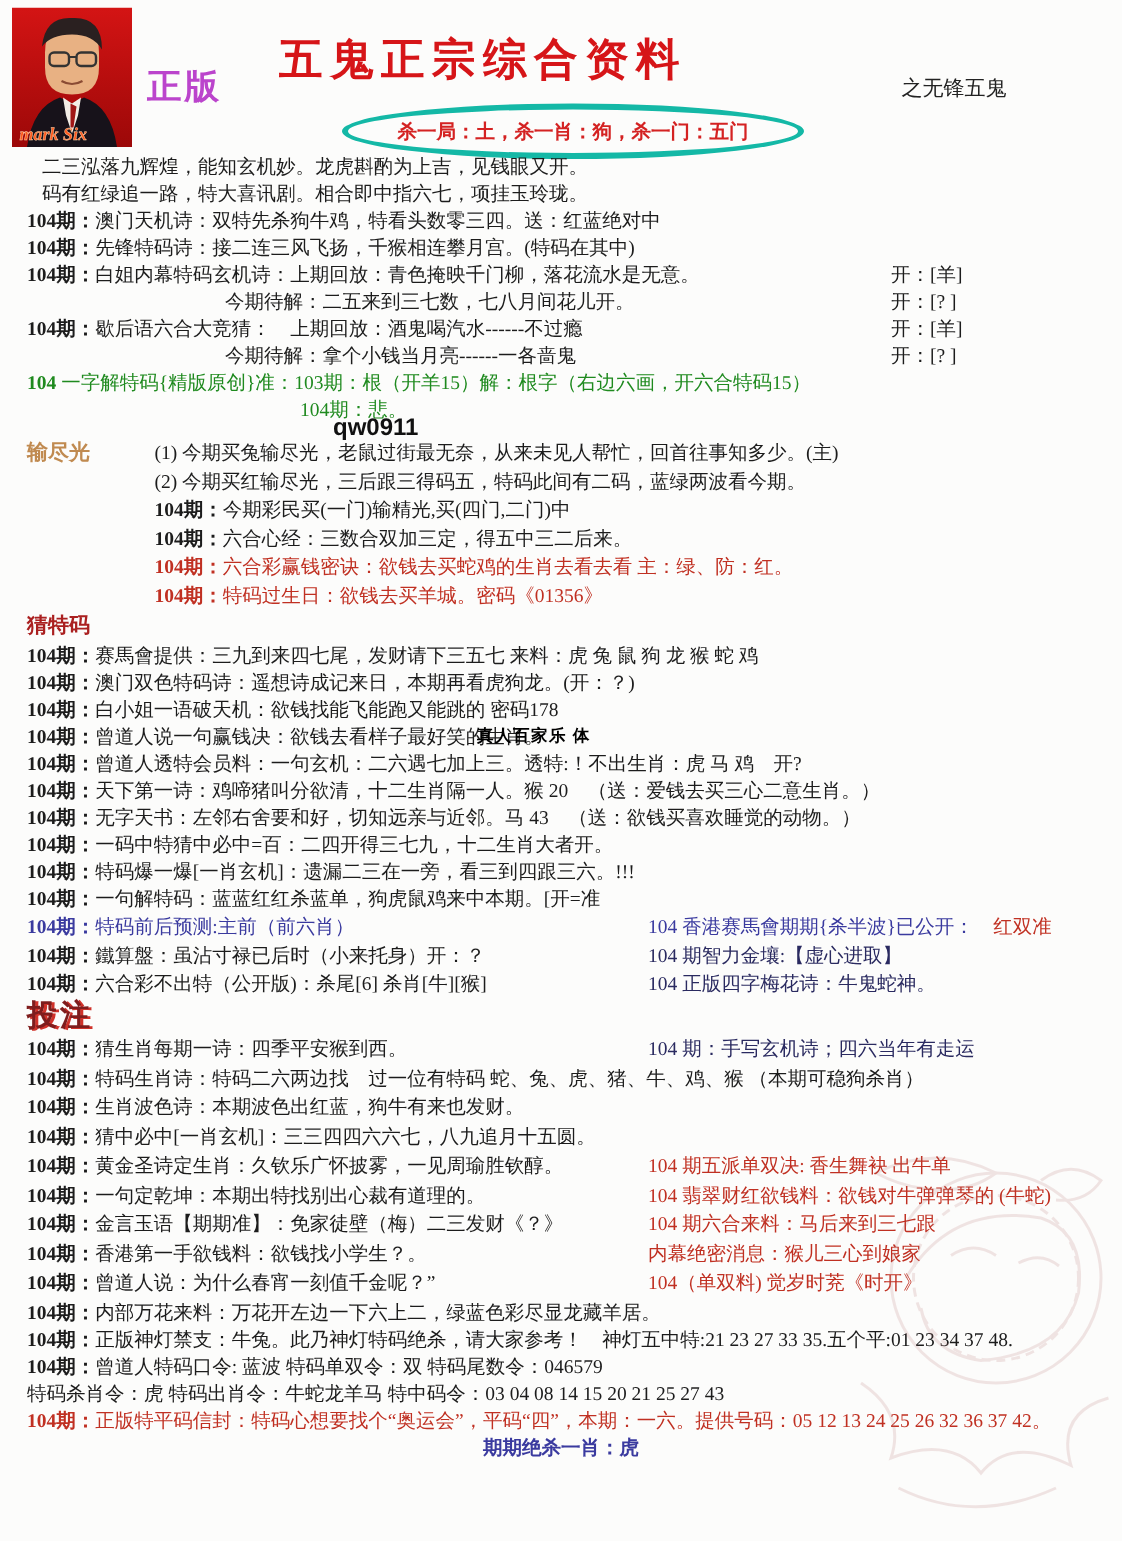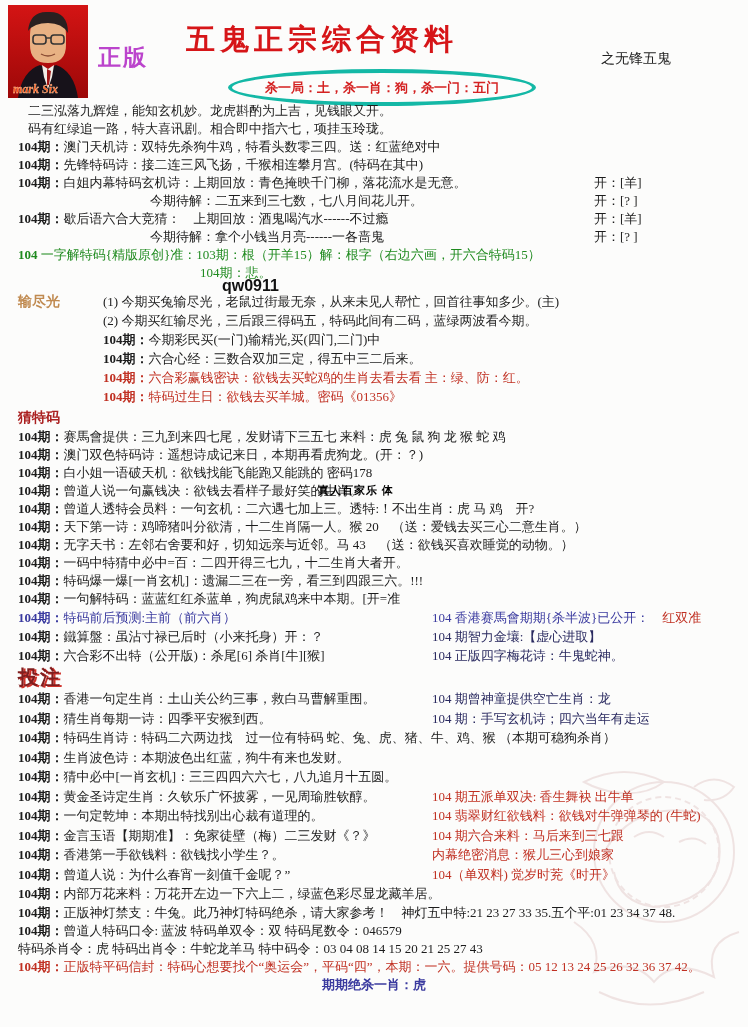--- a/index.html
+++ b/index.html
@@ -119,21 +119,20 @@
   <div id="secD">
     <div class="row blue"><b class="num">104期：</b><span>特码前后预测:主前（前六肖）</span><span class="rt"><span class="blue">104 香港赛馬會期期{杀半波}已公开：　</span><span class="red">红双准</span></span></div>
     <div class="row"><b class="num">104期：</b><span>鐵算盤：虽沾寸禄已后时（小来托身）开：？</span><span class="rt dkb">104 期智力金壤:【虚心进取】</span></div>
     <div class="row"><b class="num">104期：</b><span>六合彩不出特（公开版)：杀尾[6] 杀肖[牛][猴]</span><span class="rt dkb">104 正版四字梅花诗：牛鬼蛇神。</span></div>
   </div>
 
 
   <div id="lab-touzhu" class="seclabel">投注</div>
 
   <div id="secE">
-    <div class="row"><b class="num">104期：</b><span>香港一句定生肖：土山关公约三事，救白马曹解重围。</span><span class="rt dkb">104 期曾神童提供空亡生肖：龙</span></div>
     <div class="row"><b class="num">104期：</b><span>猜生肖每期一诗：四季平安猴到西。</span><span class="rt dkb">104 期：手写玄机诗；四六当年有走运</span></div>
     <div class="row"><b class="num">104期：</b><span>特码生肖诗：特码二六两边找　过一位有特码 蛇、兔、虎、猪、牛、鸡、猴 （本期可稳狗杀肖）</span></div>
     <div class="row"><b class="num">104期：</b><span>生肖波色诗：本期波色出红蓝，狗牛有来也发财。</span></div>
     <div class="row"><b class="num">104期：</b><span>猜中必中[一肖玄机]：三三四四六六七，八九追月十五圆。</span></div>
     <div class="row"><b class="num">104期：</b><span>黄金圣诗定生肖：久钦乐广怀披雾，一见周瑜胜钦醇。</span><span class="rt red">104 期五派单双决: 香生舞袂 出牛单</span></div>
     <div class="row"><b class="num">104期：</b><span>一句定乾坤：本期出特找别出心裁有道理的。</span><span class="rt red">104 翡翠财红欲钱料：欲钱对牛弹弹琴的 (牛蛇)</span></div>
     <div class="row"><b class="num">104期：</b><span>金言玉语【期期准】：免家徒壁（梅）二三发财《？》</span><span class="rt red">104 期六合来料：马后来到三七跟</span></div>
     <div class="row"><b class="num">104期：</b><span>香港第一手欲钱料：欲钱找小学生？。</span><span class="rt red">内幕绝密消息：猴儿三心到娘家</span></div>
     <div class="row"><b class="num">104期：</b><span>曾道人说：为什么春宵一刻值千金呢？”</span><span class="rt red">104（单双料) 觉岁时茺《时开》</span></div>
     <div class="row"><b class="num">104期：</b><span>内部万花来料：万花开左边一下六上二，绿蓝色彩尽显龙藏羊居。</span></div>

